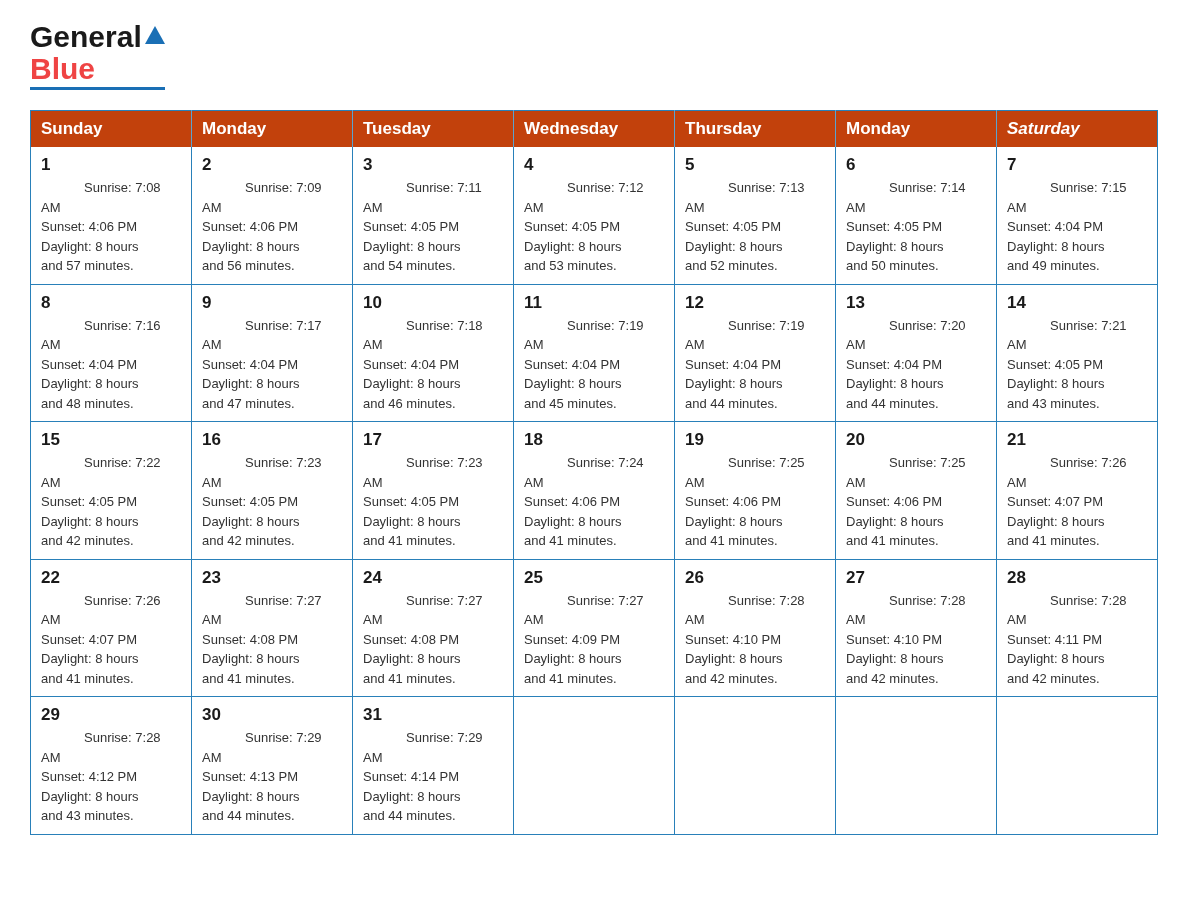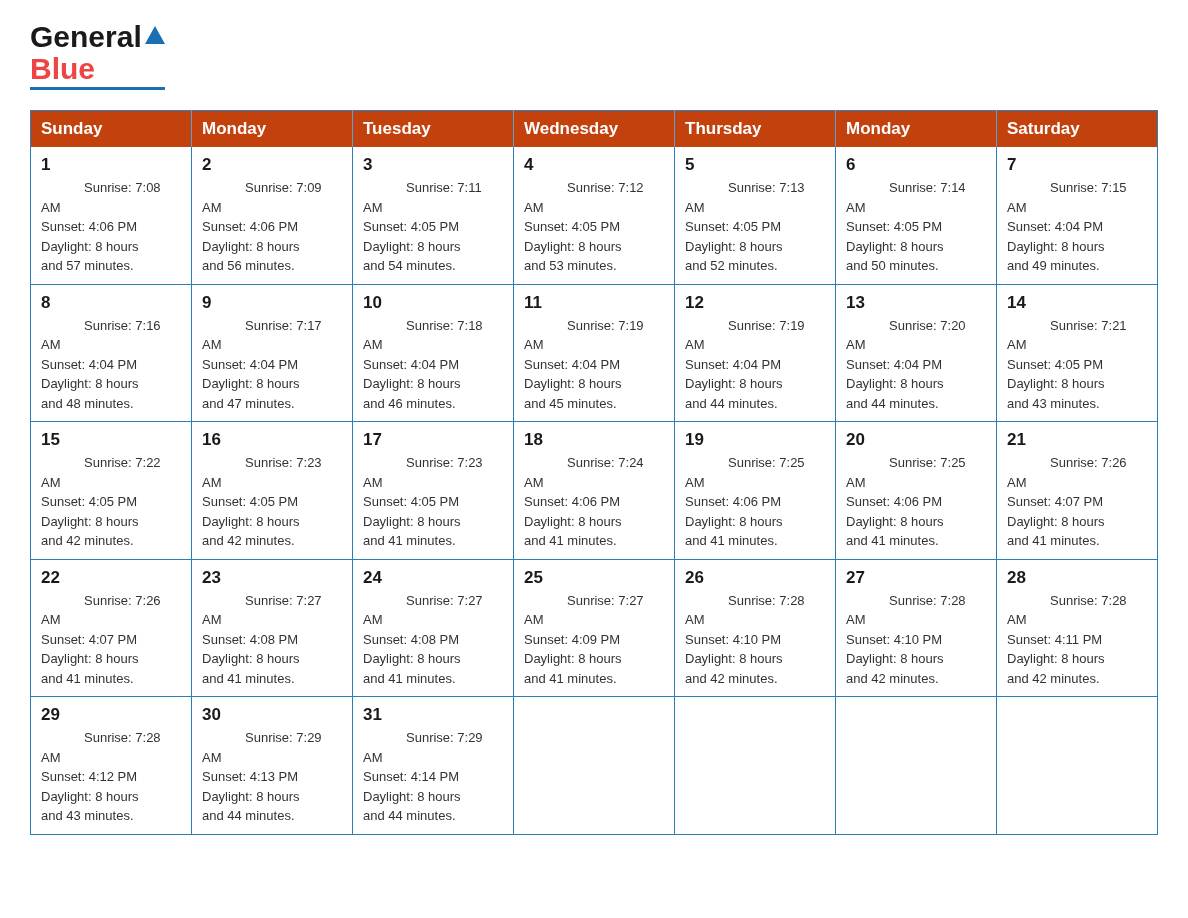--- a/index.html
+++ b/index.html
@@ -44,20 +44,21 @@
       background-color: #c2410c;
       color: white;
       padding: 8px 10px;
       text-align: left;
       font-size: 17px;
       font-weight: bold;
       border-right: 1px solid #5aa3d0;
     }
     .calendar-table th:last-child {
       border-right: none;
+      font-style: italic;
     }
     .calendar-table td {
       vertical-align: top;
       padding: 8px 10px;
       border-right: 1px solid #2980b9;
       border-bottom: 1px solid #2980b9;
       width: 14.28%;
       font-size: 13.5px;
       color: #222;
       min-height: 90px;

